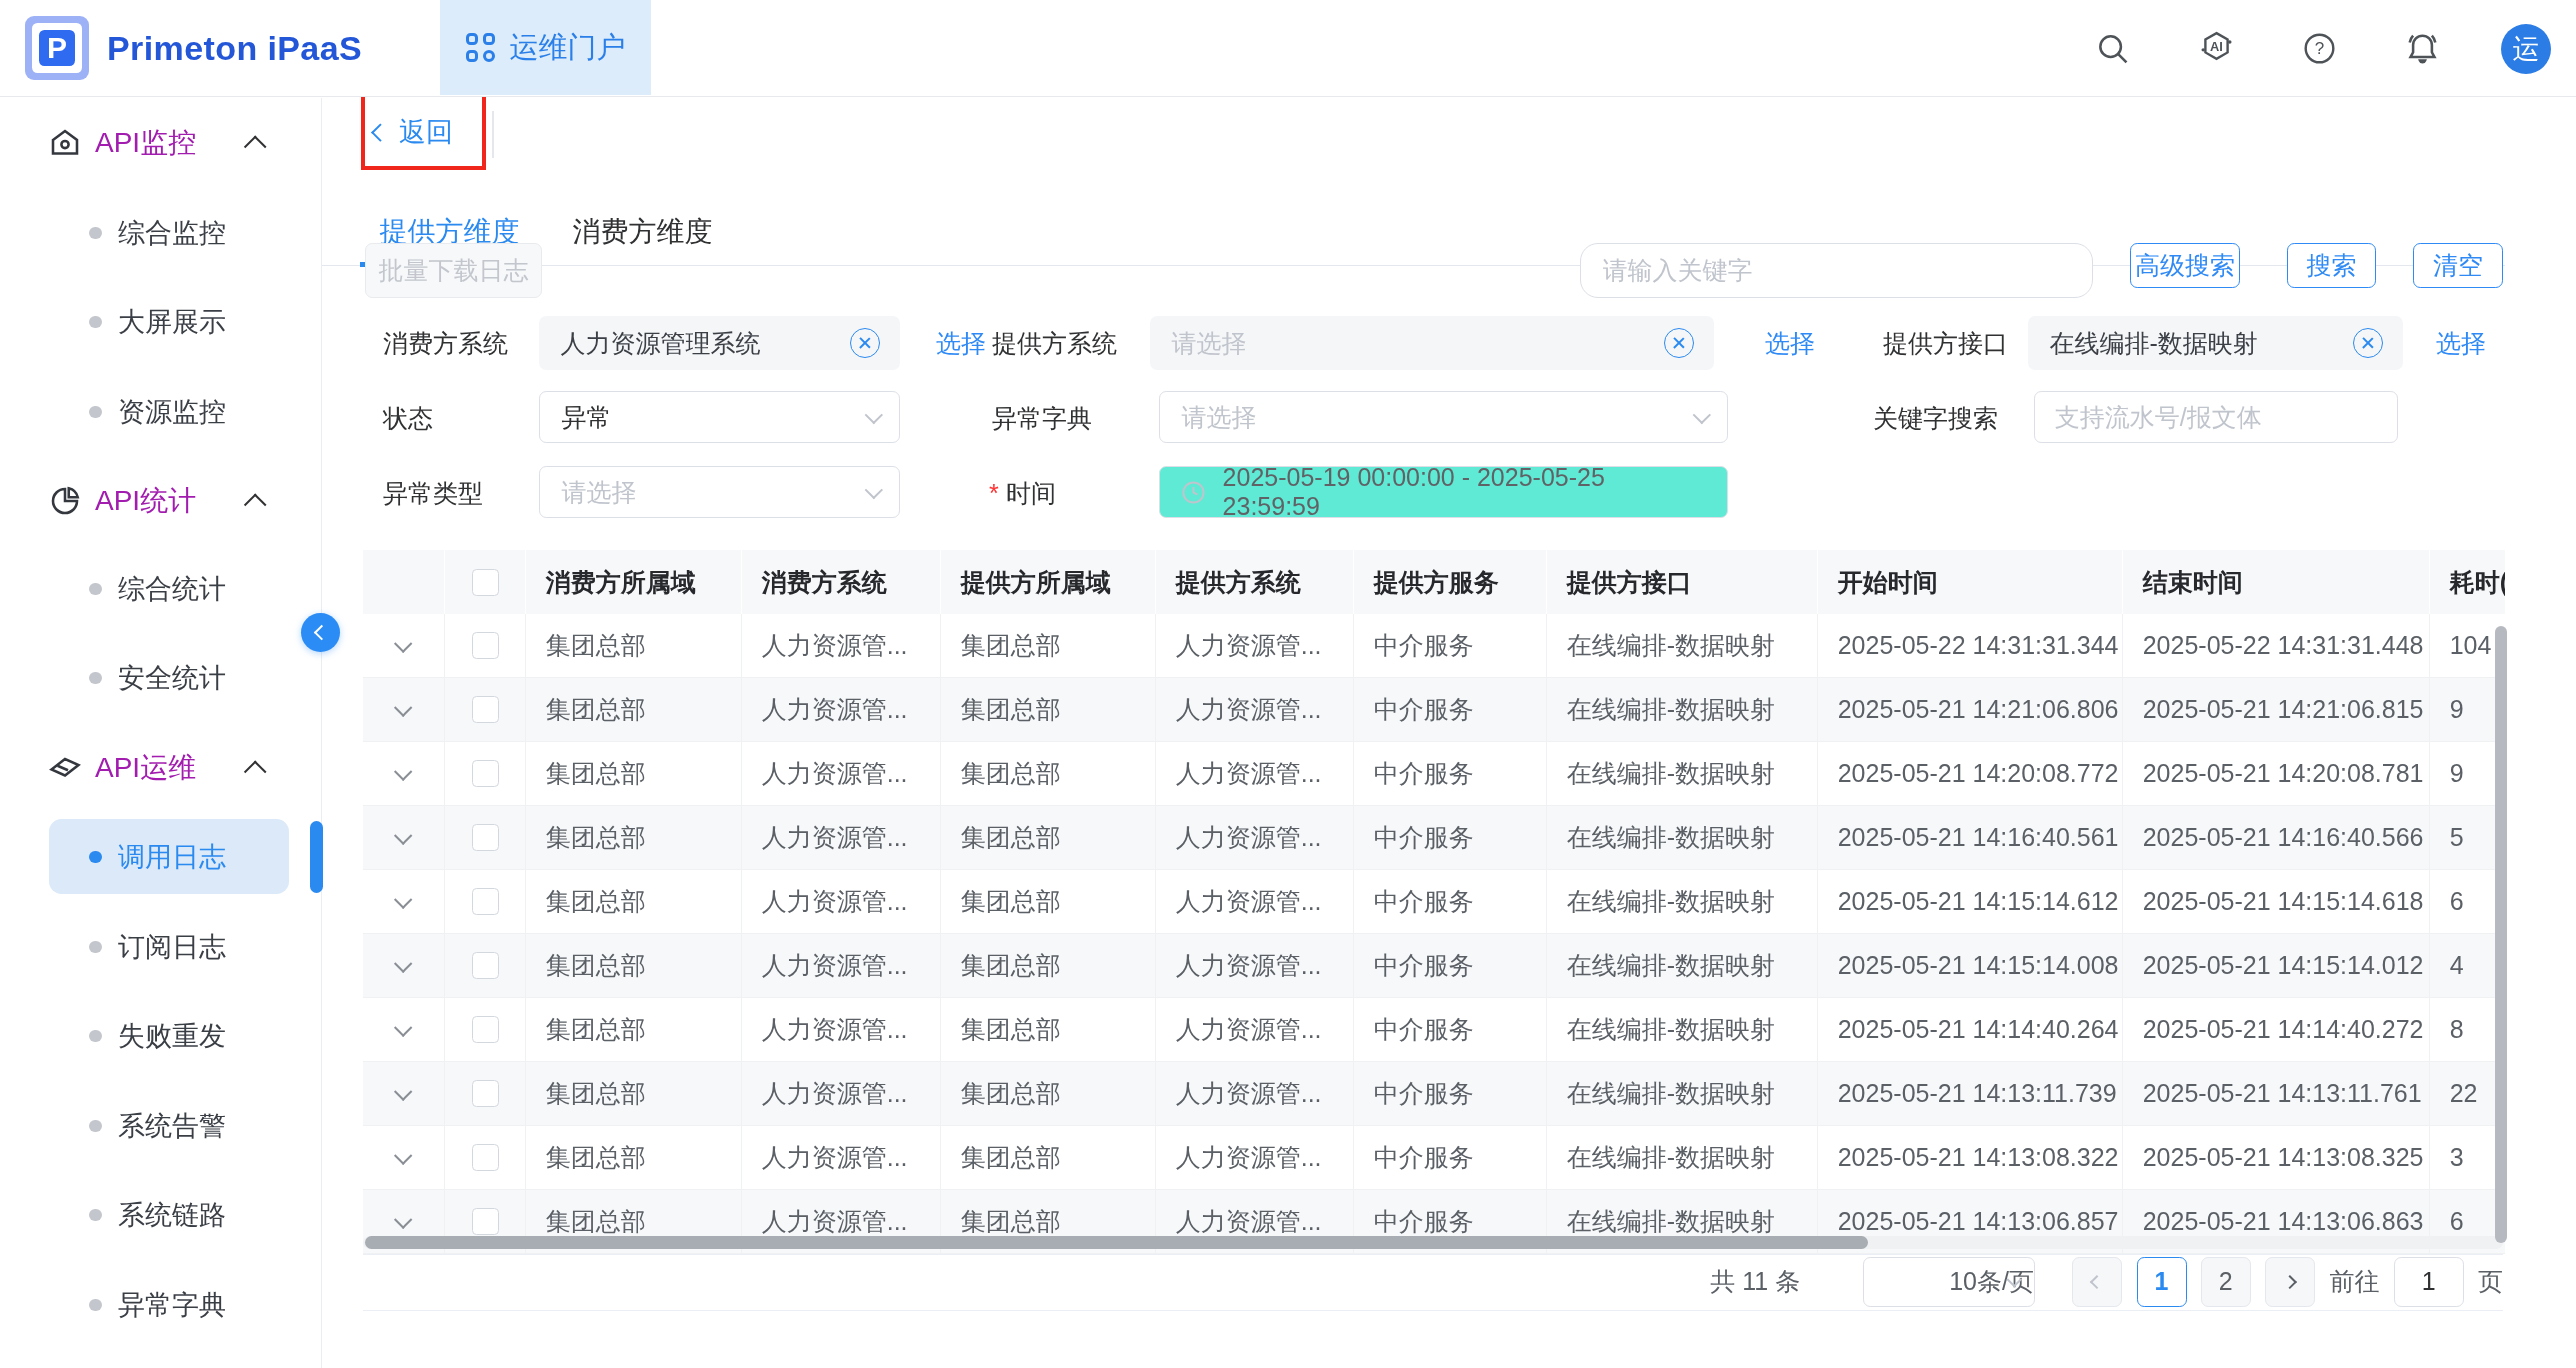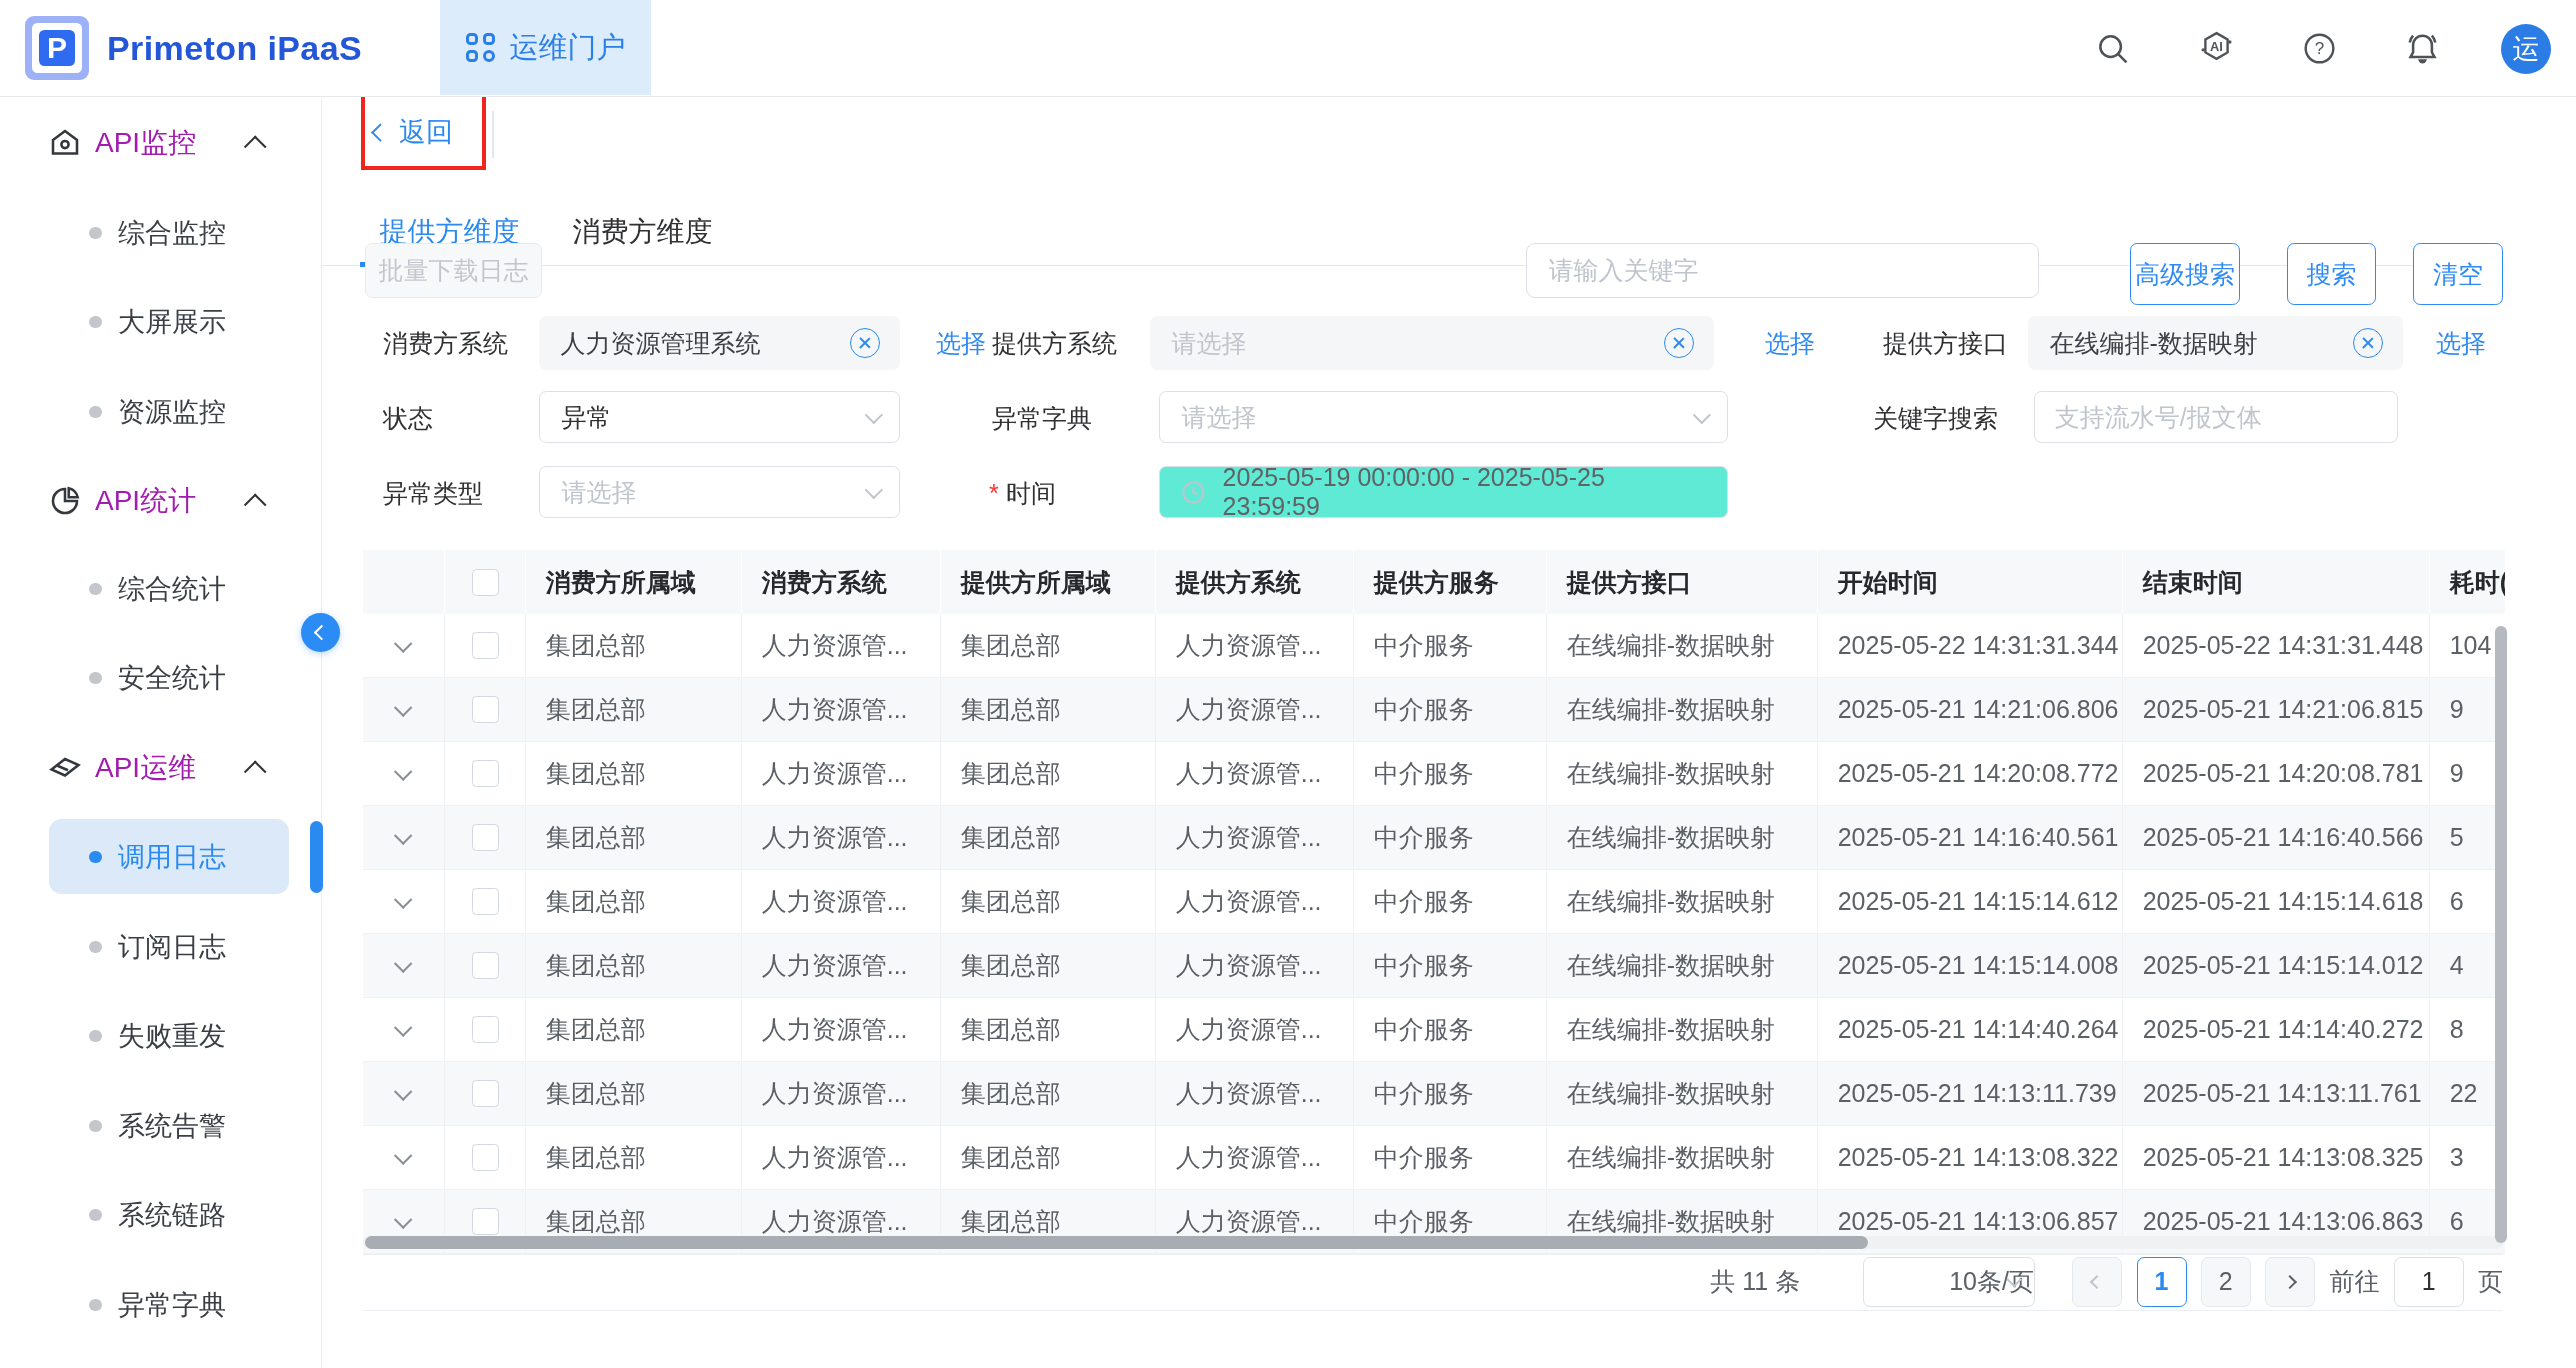--- a/index.html
+++ b/index.html
@@ -62,25 +62,25 @@
   .tabs-row { position:absolute; left:0; top:86px; width:2183px; height:82px; border-bottom:1.8px solid #e4e7ed; }
   .tab { position:absolute; top:8px; height:79px; display:flex; align-items:center; justify-content:center;
     font-size:28px; cursor:pointer; }
   .tab1 { left:38px; width:179px; color:#2b8af0; }
   .tab2 { left:231px; width:179px; color:#303133; }
   .tab-underline { position:absolute; left:38px; bottom:-1.8px; width:179px; height:4.5px; background:#2b8af0; }
 
   .btn-disabled { position:absolute; left:43px; top:145px; width:177px; height:55px; background:#f7f8fa;
     border:1.8px solid #e8eaed; border-radius:7.2px; color:#c3c7cd; font-size:25px;
     display:flex; align-items:center; justify-content:center; }
-  .kw-input { position:absolute; left:1204px; top:145px; width:513px; height:55px; border:1.8px solid #dcdfe6;
-    border-radius:9px; font-size:25px; color:#303133; padding:0 21.5px; outline:none;
+  .kw-input { position:absolute; left:1258px; top:145px; width:513px; height:55px; border:1.8px solid #dcdfe6;
+    border-radius:18px; font-size:25px; color:#303133; padding:0 21.5px; outline:none;
     font-family:"Liberation Sans","DejaVu Sans",sans-serif; }
   .kw-input::placeholder { color:#c0c4cc; }
-  .btn-outline { position:absolute; top:145px; height:62px; background:#fff; border:1.8px solid #2f8af5;
+  .btn-outline { position:absolute; top:145px; height:45px; background:#fff; border:1.8px solid #2f8af5;
     border-radius:7.2px; color:#2f8af5; font-size:25px; display:flex; align-items:center; justify-content:center;
     cursor:pointer; }
   .btn-adv { left:1808px; width:110px; }
   .btn-search { left:1965px; width:89px; }
   .btn-clear { left:2091px; width:90px; }
 
   .flabel { position:absolute; font-size:25px; color:#303133; height:54px; display:flex; align-items:center; }
   .chip { position:absolute; height:54px; background:#f5f6f8; border-radius:7.2px; display:flex; align-items:center;
     padding:0 21.5px; font-size:25px; color:#3c4046; }
   .chip.placeholder { color:#c0c4cc; }

